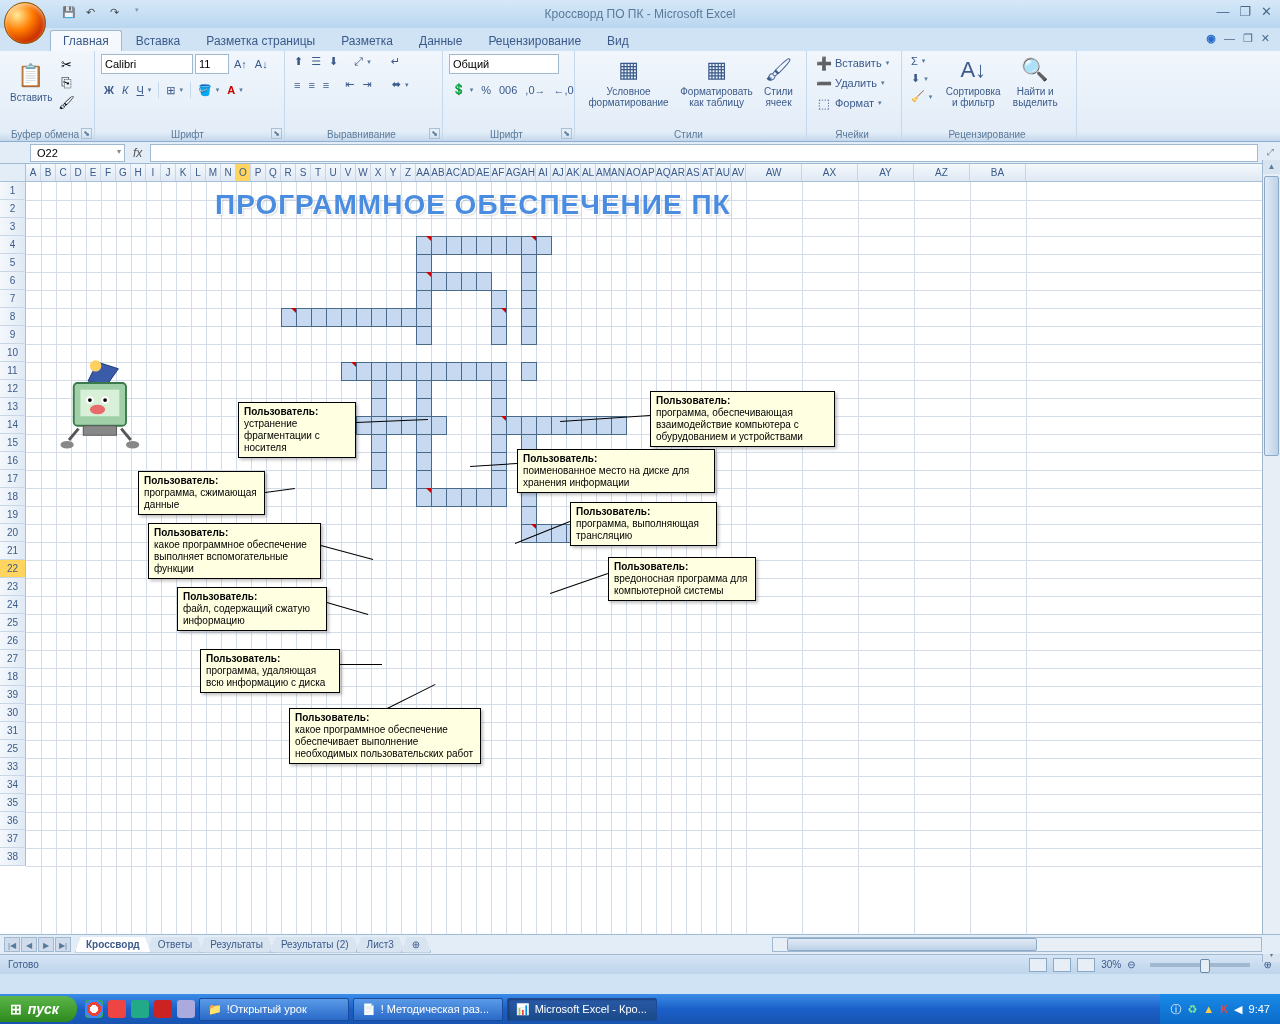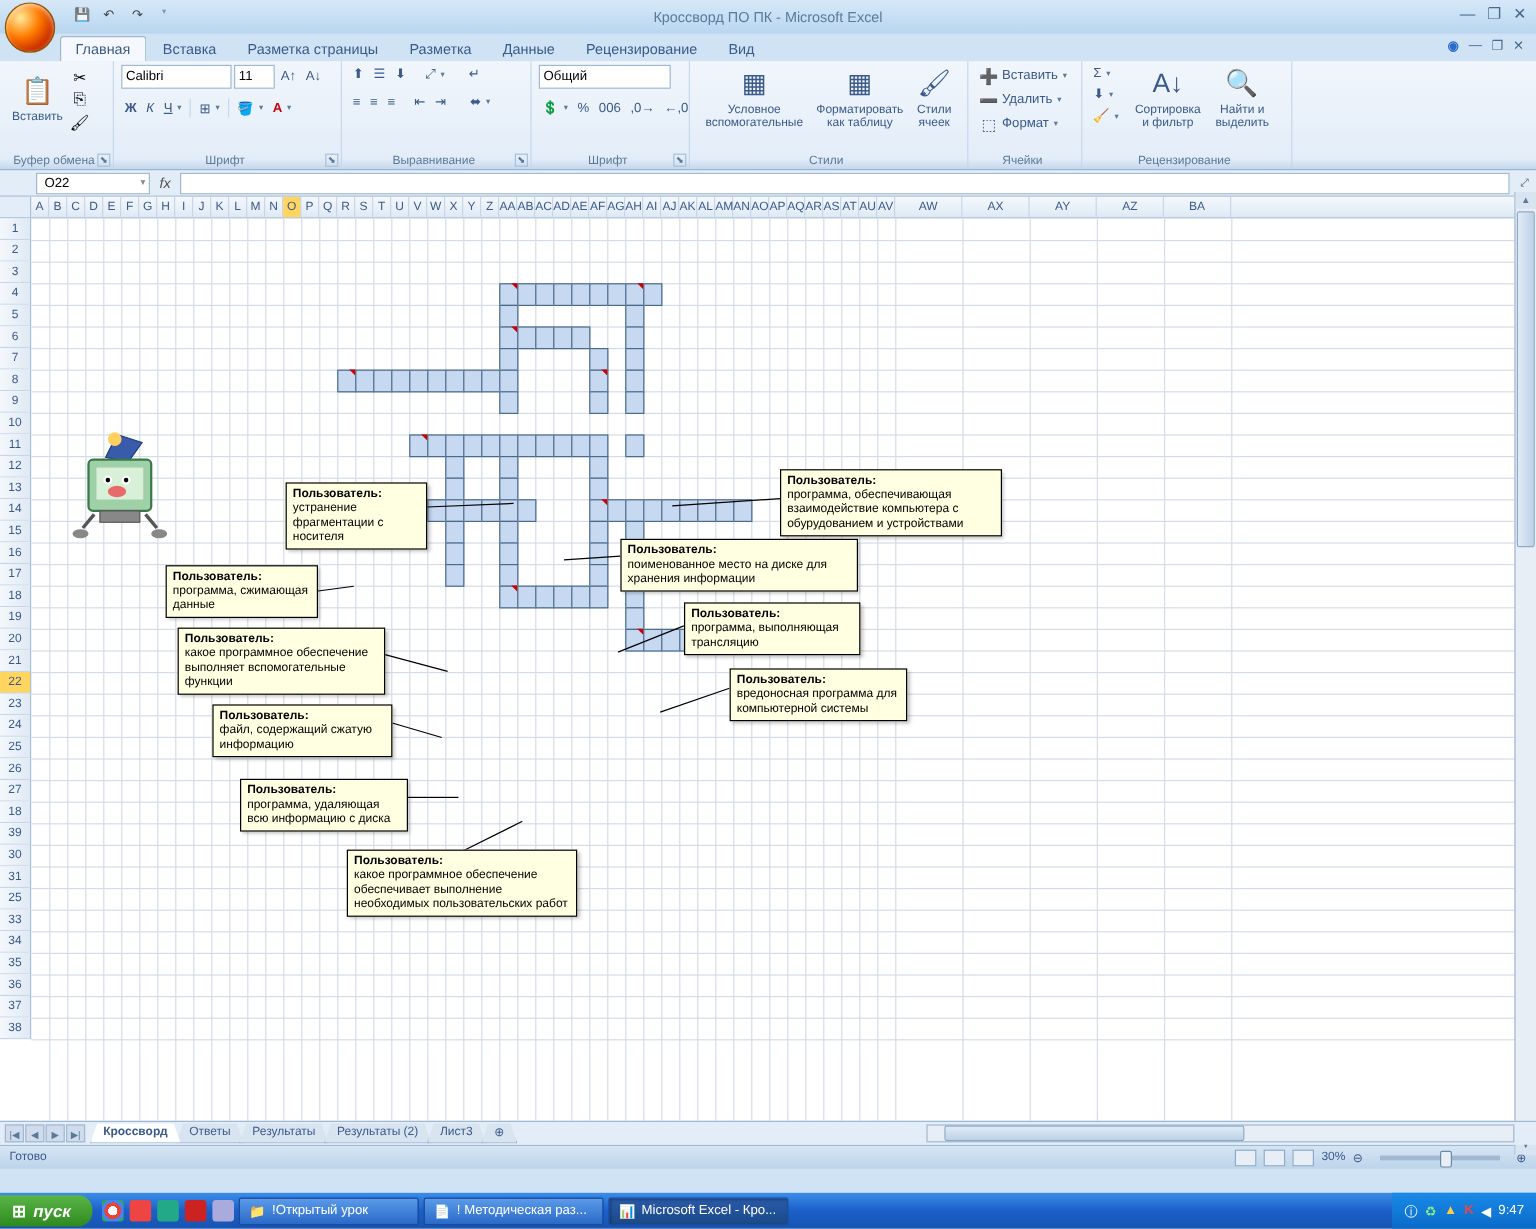--- a/index.html
+++ b/index.html
@@ -223,21 +223,21 @@
       <span class="btn-small">←,0</span>
     </div>
     <div class="rgroup-label">Шрифт</div>
     <div class="rgroup-launcher">⬊</div>
   </div>
 
   <div class="rgroup" style="width:232px">
     <div style="display:flex;height:100%">
       <div class="btn-big" style="width:100px">
         <span class="ico32">▦</span>
-        <span>Условное вспомогательные</span>
+        <span>Условное форматирование</span>
       </div>
       <div class="btn-big" style="width:85px">
         <span class="ico32">▦</span>
         <span>Форматировать как таблицу</span>
       </div>
       <div class="btn-big" style="width:45px">
         <span class="ico32">🖌</span>
         <span>Стили ячеек</span>
       </div>
     </div>
@@ -480,20 +480,21 @@
       <div class="ghl" style="top: 558px;"></div>
       <div class="ghl" style="top: 576px;"></div>
       <div class="ghl" style="top: 594px;"></div>
       <div class="ghl" style="top: 612px;"></div>
       <div class="ghl" style="top: 630px;"></div>
       <div class="ghl" style="top: 648px;"></div>
       <div class="ghl" style="top: 666px;"></div>
       <div class="ghl" style="top: 684px;"></div>
     </div>
 
+  <div class="art-title" style="left:215px;top:25px">ПРОГРАММНОЕ ОБЕСПЕЧЕНИЕ ПК</div>
 
   <svg class="clipart" viewBox="0 0 100 120">
     <polygon points="50,8 72,15 60,32 40,28" fill="#3a5aaa" stroke="#1a3a7a"></polygon>
     <circle cx="48" cy="12" r="6" fill="#ffd060"></circle>
     <rect x="25" y="30" width="55" height="45" rx="4" fill="#a0d0a8" stroke="#3a7a4a" stroke-width="2"></rect>
     <rect x="32" y="37" width="41" height="28" fill="#d8f0d8"></rect>
     <circle cx="42" cy="48" r="4" fill="#fff"></circle>
       <circle cx="42" cy="48" r="2" fill="#000"></circle>
     <circle cx="58" cy="48" r="4" fill="#fff"></circle>
       <circle cx="58" cy="48" r="2" fill="#000"></circle>

